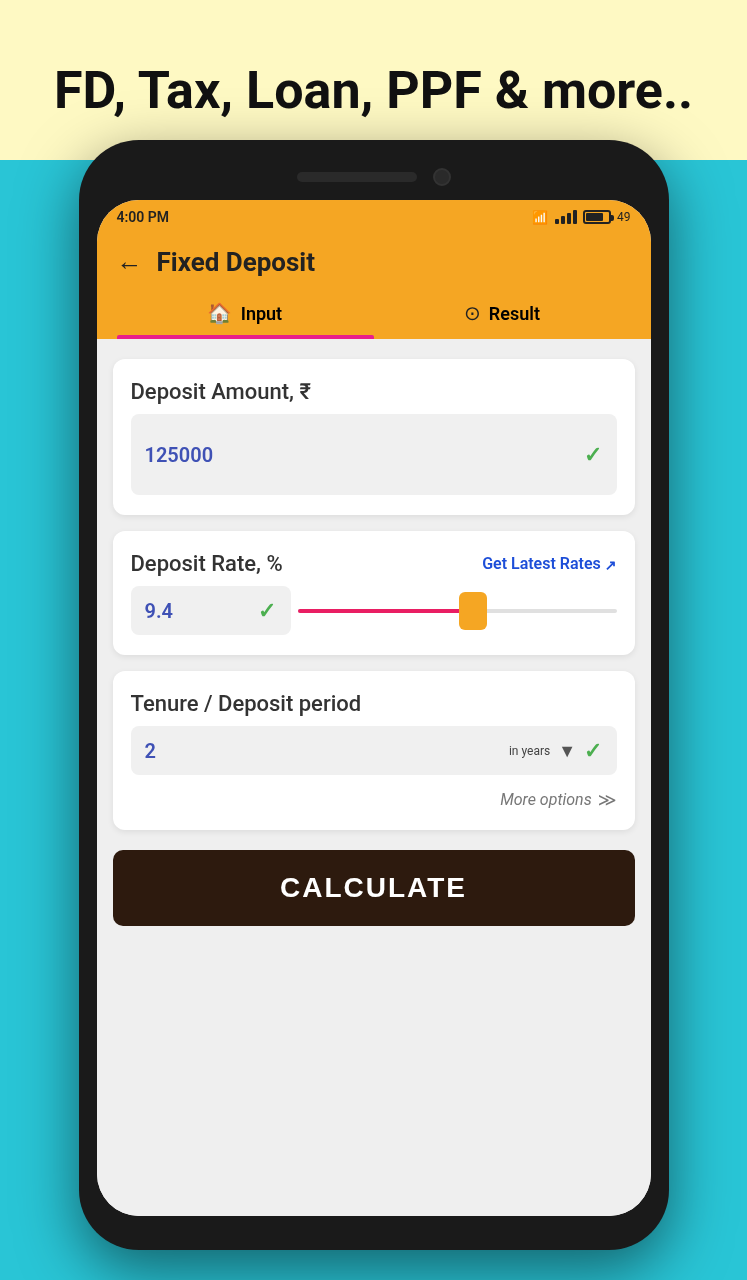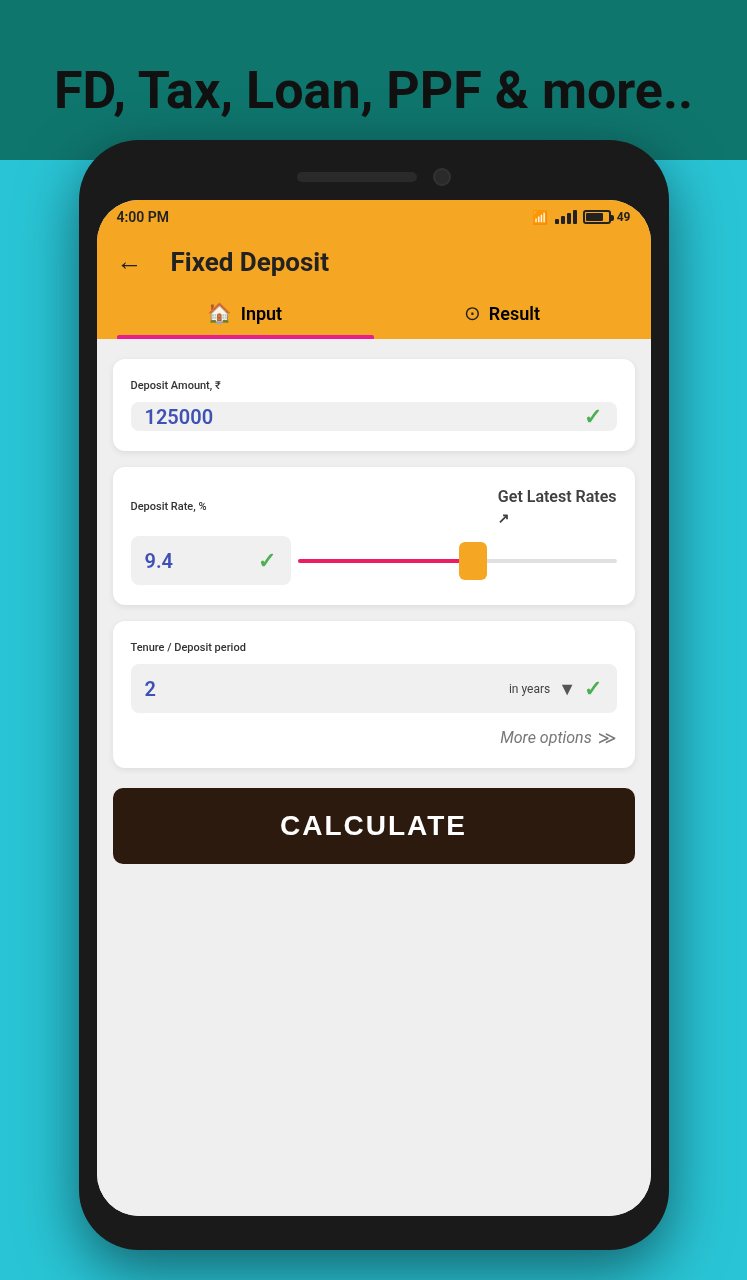--- a/index.html
+++ b/index.html
@@ -9,21 +9,21 @@
       background: #29c5d6;
       font-family: 'Roboto', Arial, sans-serif;
       overflow: hidden;
       position: relative;
     }
 
     .bg-top {
       position: absolute;
       top: 0; left: 0; right: 0;
       height: 160px;
-      background: #0f766e;
+      background: #fef9c3;
       display: flex;
       align-items: center;
       justify-content: center;
     }
 
     .bg-title {
       font-size: 52px;
       font-weight: 700;
       color: #111;
       text-align: center;
@@ -138,21 +138,20 @@
     }
     .back-arrow {
       font-size: 26px;
       color: #222;
       cursor: pointer;
     }
     .header-title {
       font-size: 26px;
       font-weight: 700;
       color: #222;
-      margin-left: 14px;
     }
 
     
     .tabs {
       display: flex;
       align-items: center;
     }
     .tab {
       flex: 1;
       display: flex;
@@ -191,32 +190,32 @@
 
     .card {
       background: #fff;
       border-radius: 12px;
       padding: 20px 18px;
       margin-bottom: 16px;
       box-shadow: 0 2px 6px rgba(0,0,0,0.08);
     }
 
     .field-label {
-      font-size: 11px;
+      font-size: 22px;
       color: #333;
       margin-bottom: 10px;
       font-weight: 500;
     }
 
     .input-row {
       display: flex;
       align-items: center;
       background: #f0f0f0;
       border-radius: 8px;
-      padding: 2px 14px;
+      padding: 28px 14px;
       gap: 10px;
     }
     .input-value {
       font-size: 20px;
       color: #3f51b5;
       font-weight: 600;
       flex: 1;
     }
     .check-icon {
       color: #4caf50;
@@ -226,27 +225,26 @@
 
     
     .interest-header {
       display: flex;
       justify-content: space-between;
       align-items: center;
       margin-bottom: 10px;
     }
     .get-rates-link {
       font-size: 16px;
-      color: #404040;
+      color: #1d4ed8;
       font-weight: 600;
       display: flex;
-      align-items: flex-start;
+      align-items: flex-end;
       gap: 4px;
       cursor: pointer;
-      flex-direction: column;
     }
     .external-icon {
       font-size: 14px;
     }
 
     .interest-input-area {
       display: flex;
       align-items: center;
       gap: 7px;
     }
@@ -400,21 +398,21 @@
           <span style="font-size:13px;">📶</span>
           <div class="signal-bars">
             <div class="signal-bar" style="height:5px;"></div>
             <div class="signal-bar" style="height:8px;"></div>
             <div class="signal-bar" style="height:11px;"></div>
             <div class="signal-bar" style="height:14px;"></div>
           </div>
           <div class="battery-icon">
             <div class="battery-fill"></div>
           </div>
-          <span style="font-size:12px;font-weight:700;">49</span>
+          <span style="font-size:12px;font-weight:400;">49</span>
         </div>
       </div>
 
       <div class="app-header">
         <div class="header-nav">
           <span class="back-arrow">←</span>
           <span class="header-title">Fixed Deposit</span>
         </div>
 
         <div class="tabs">

